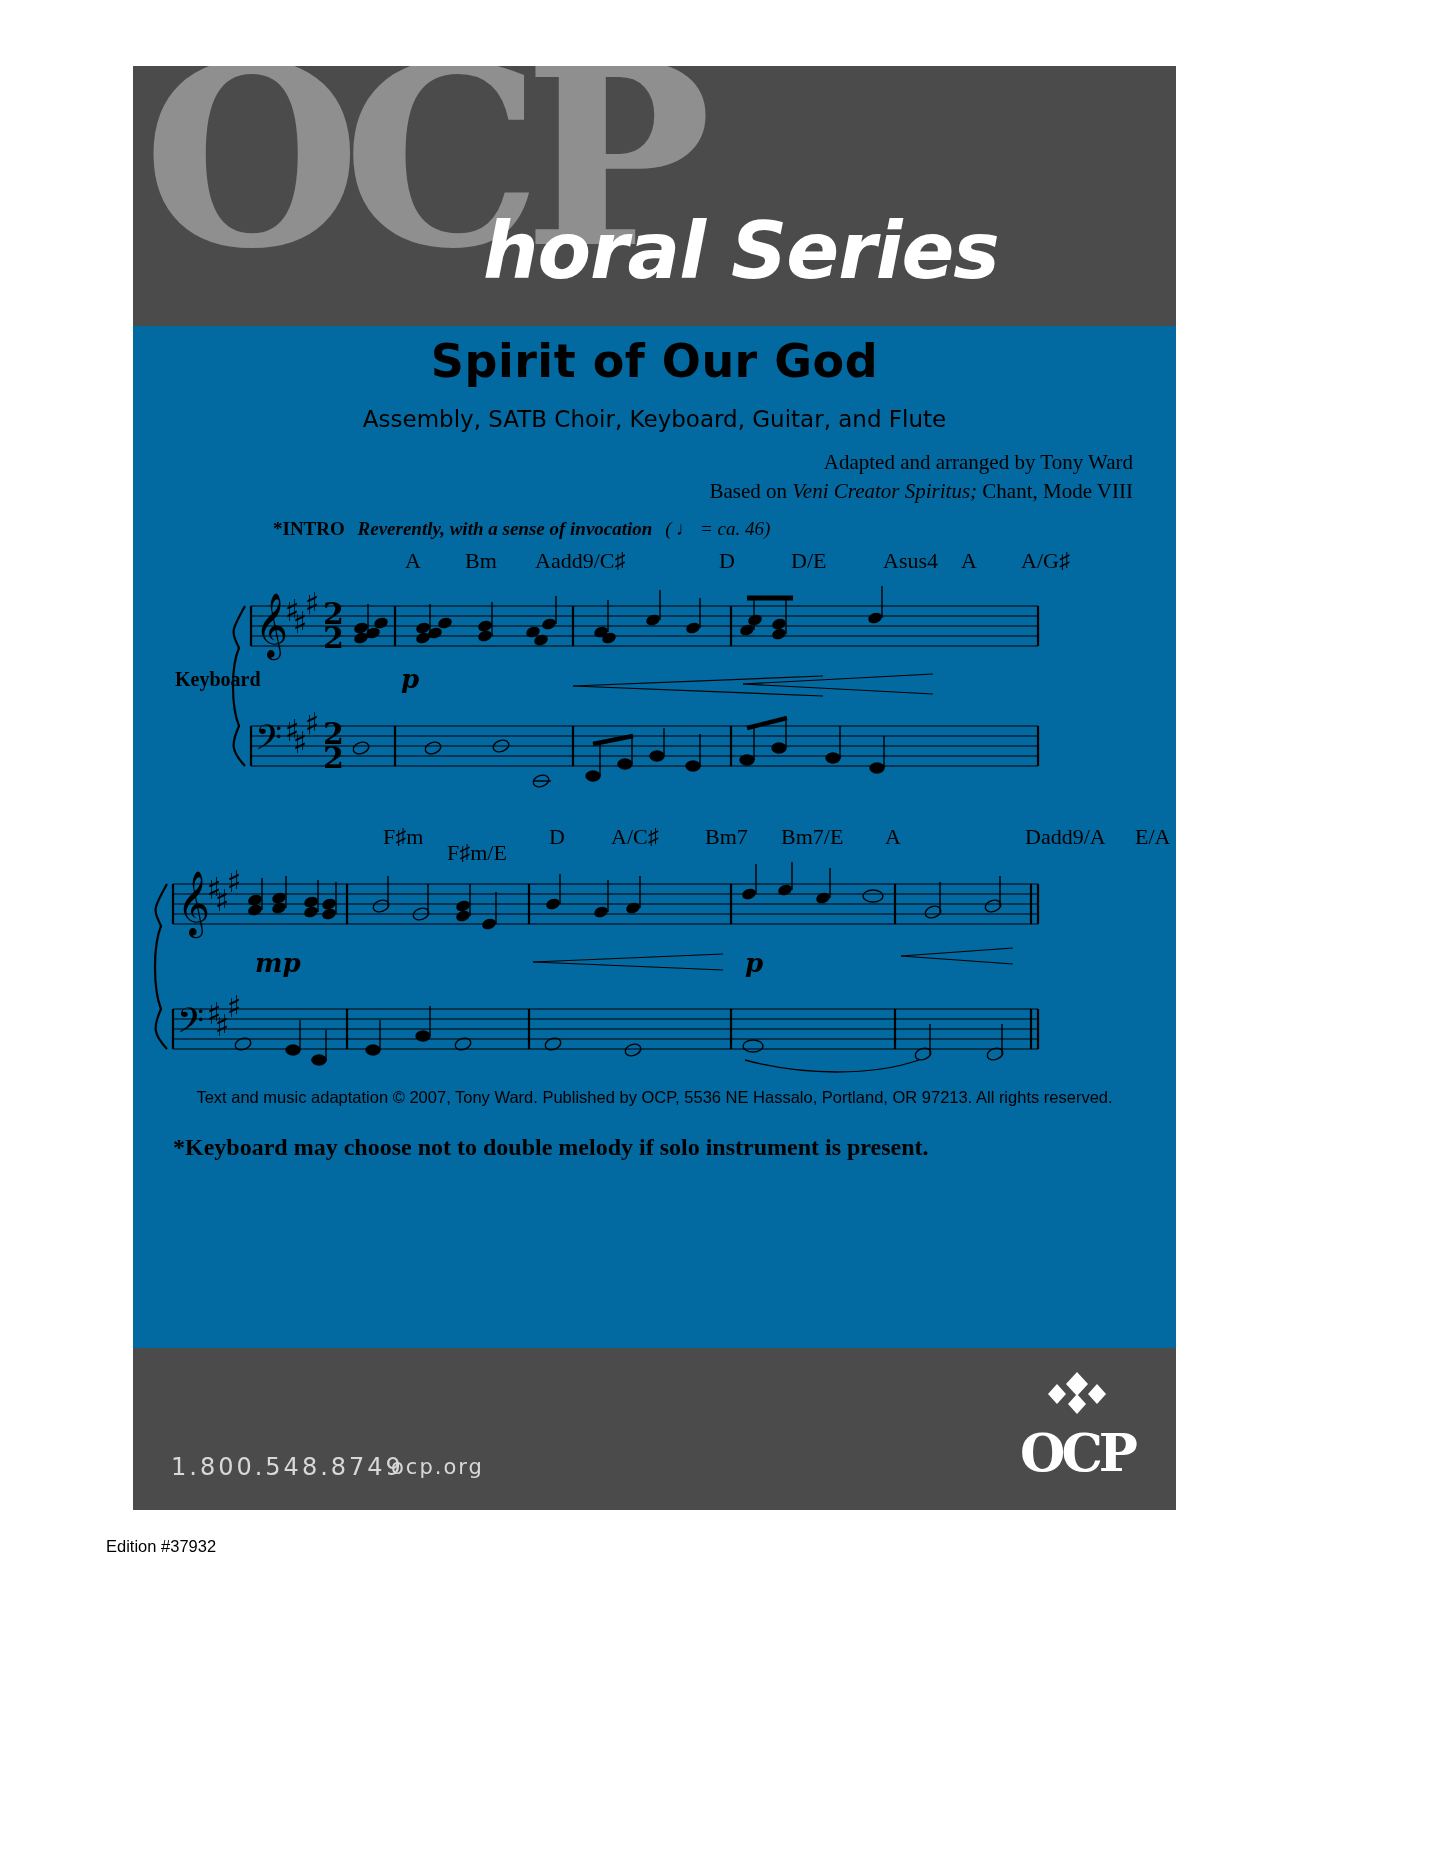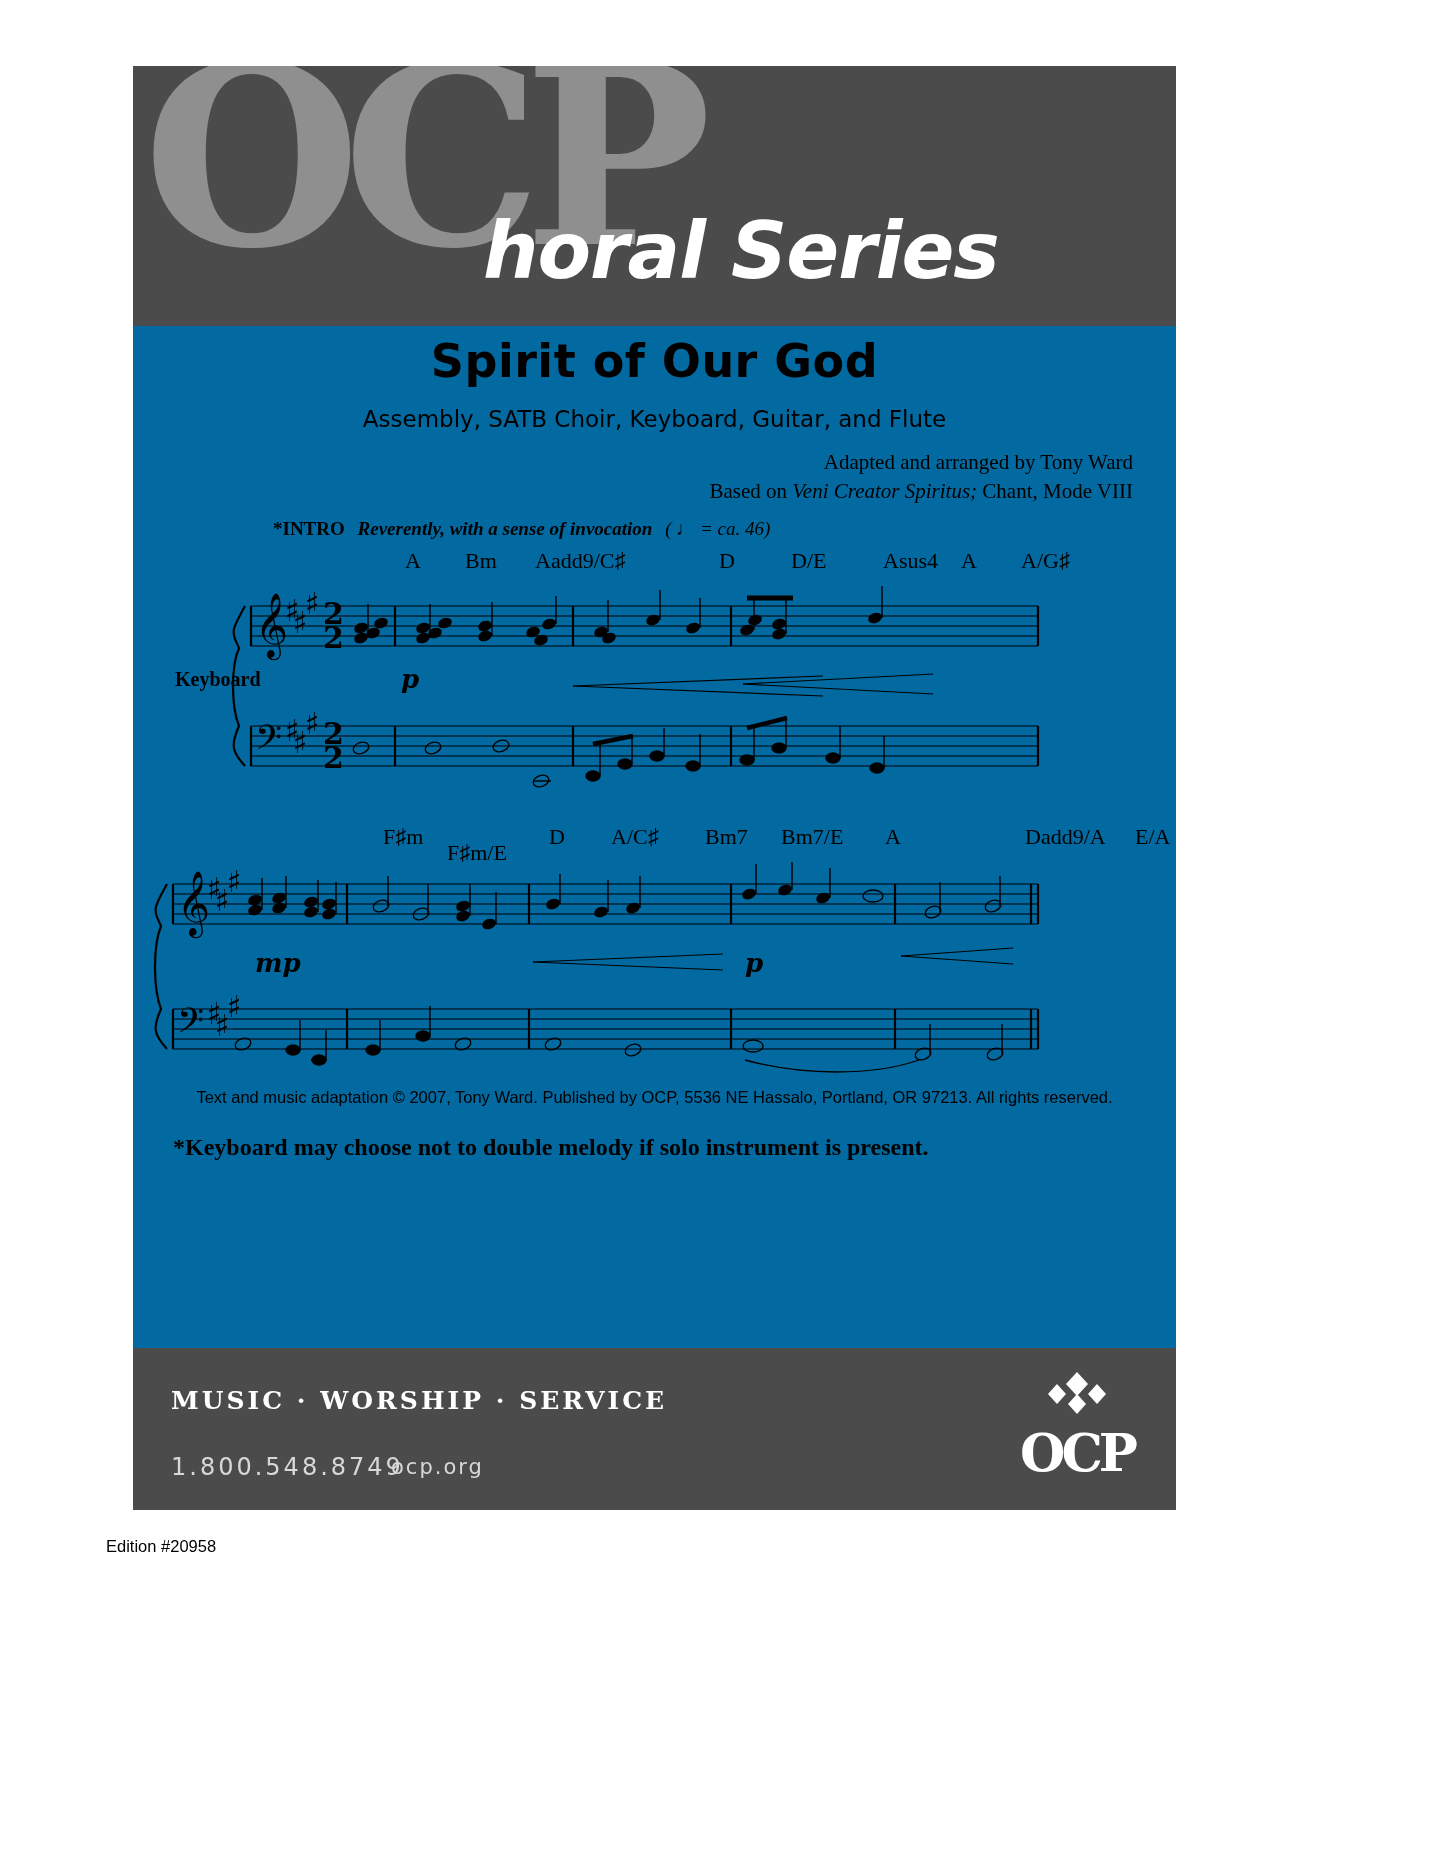--- a/index.html
+++ b/index.html
@@ -512,30 +512,29 @@
         <line x1="869" y1="200" x2="869" y2="170"></line>
       </g>
       <path d="M612,206 C670,222 740,222 786,206" stroke="#000" stroke-width="1.3" fill="none"></path>
     </svg>
   </div>
 
   <div id="copyright">Text and music adaptation © 2007, Tony Ward. Published by OCP, 5536 NE Hassalo, Portland, OR 97213. All rights reserved.</div>
   <div id="footnote">*Keyboard may choose not to double melody if solo instrument is present.</div>
 
   <div id="footer-band">
-    <div id="footer-tagline">MUSIC · WORSHIP · SERVICE</div>
     <div id="footer-phone">1.800.548.8749</div>
     <div id="footer-web">ocp.org</div>
     <div id="footer-logo">
       <svg width="130" height="50" viewBox="0 0 130 50">
         <g fill="#ffffff">
           <polygon points="65,2 76,14 65,26 54,14"></polygon>
           <polygon points="45,14 54,24 45,34 36,24"></polygon>
           <polygon points="85,14 94,24 85,34 76,24"></polygon>
           <polygon points="65,24 74,34 65,44 56,34"></polygon>
         </g>
       </svg>
       <div class="ocp-text">OCP</div>
     </div>
   </div>
 </div>
 
-<div id="edition">Edition #20958</div>
+<div id="edition">Edition #37932</div>
 
 </body></html>

